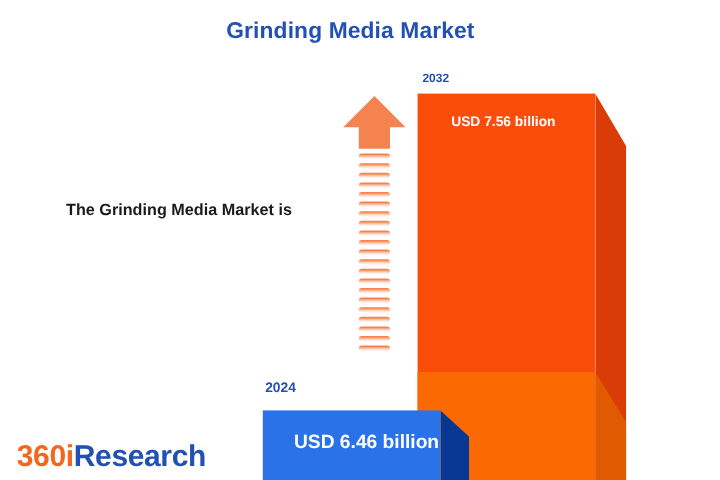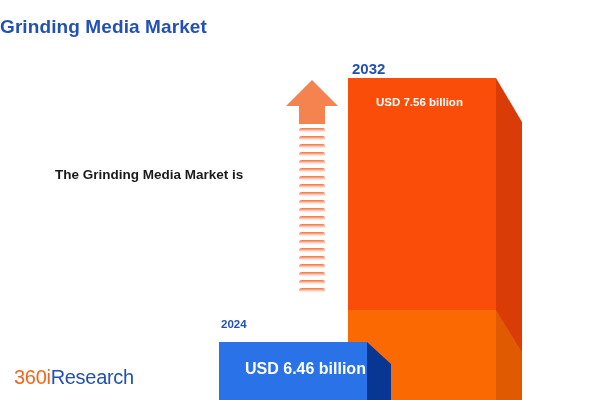--- a/index.html
+++ b/index.html
@@ -19,21 +19,21 @@
     height: 400px;
     background: #ffffff;
   }
 
   
   .chart-title {
     position: absolute;
     left: 0;
     top: 16px;
     width: 584px;
-    text-align: left;
+    text-align: center;
     font-size: 19px;
     font-weight: bold;
     color: #2250b3;
     letter-spacing: 0.1px;
   }
 
   
   .statement {
     position: absolute;
     left: 55px;
@@ -56,22 +56,22 @@
     color: #fa6400;
     letter-spacing: -0.5px;
     line-height: 38px;
   }
 
   
   .logo {
     position: absolute;
     left: 14px;
     top: 366px;
-    font-size: 20px;
-    font-weight: normal;
+    font-size: 25px;
+    font-weight: bold;
     letter-spacing: -0.3px;
   }
   .logo-360 { color: #f4661b; }
   .logo-i   { color: #f4661b; }
   .logo-research { color: #2250b3; }
 
   
   .arrow {
     position: absolute;
     left: 285px;
@@ -88,21 +88,21 @@
   .bar-2032 {
     left: 348px;
     top: 60px;
     width: 180px;
     height: 340px;
   }
   .bar-2032 .bar-label-year {
     position: absolute;
     left: 4px;
     top: 0px;
-    font-size: 15px;
+    font-size: 10px;
     font-weight: bold;
     color: #2250b3;
   }
   .bar-2032 .bar-front {
     position: absolute;
     left: 0px;
     top: 18px;
     width: 148px;
     height: 322px;
     background: #fa4d09;

